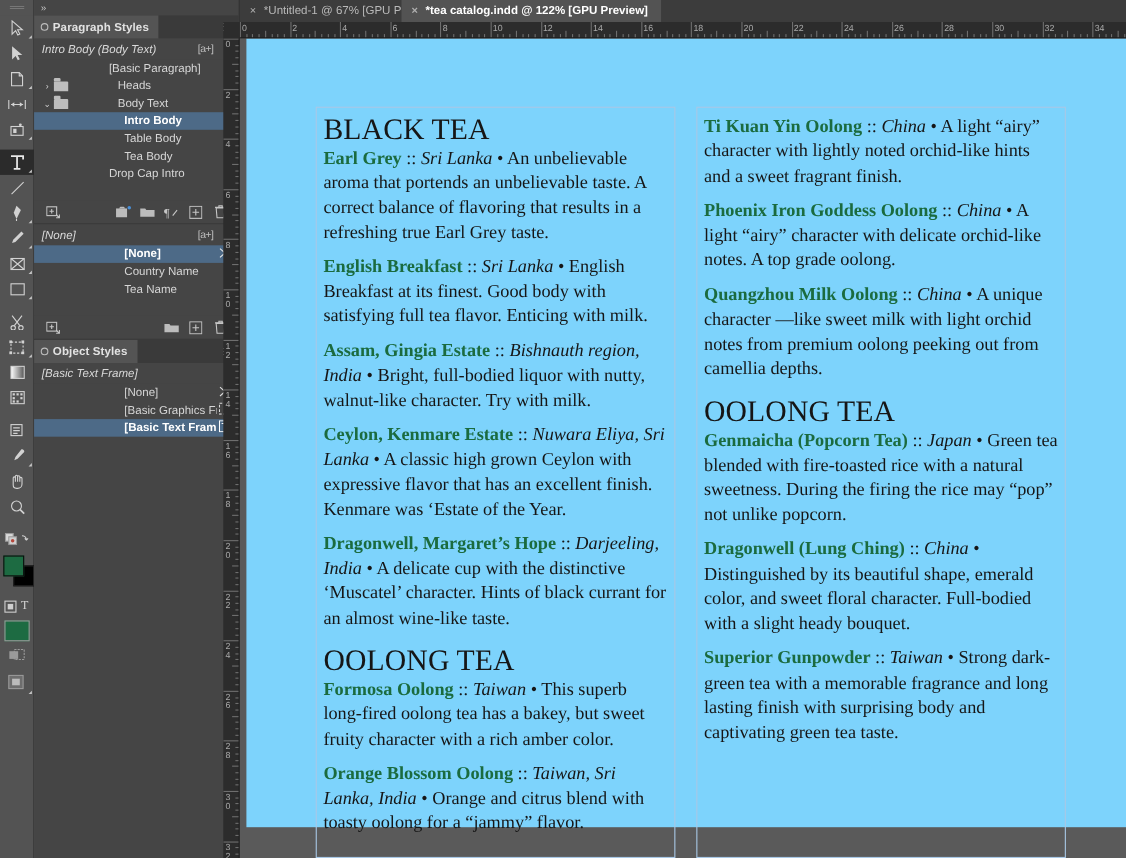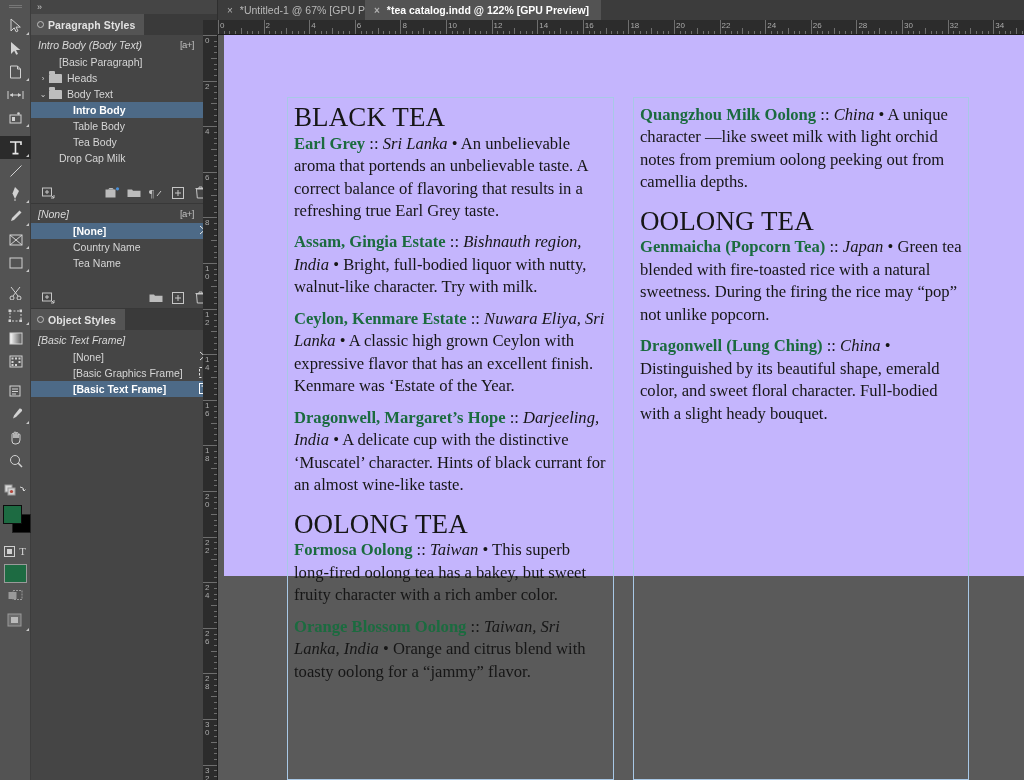--- a/index.html
+++ b/index.html
@@ -100,21 +100,21 @@
     color: #c0c0c0; font-size: 9.5px; margin-right: 9px; letter-spacing: -.5px;
   }
   .ic-bolt { width: 14px; text-align: center; color: #c7c7c7; font-size: 11px; }
 
   .style-list { background: #454545; }
   .style-row {
     display: flex; align-items: center; height: 16px;
     color: #d6d6d6; font-size: 10.5px;
     padding-right: 6px;
   }
-  .style-row .label { flex: 1; white-space: nowrap; overflow: hidden; }
+  .style-row .label { flex: 1; white-space: nowrap; overflow: hidden; margin-left: 40px; }
   .style-row.sel { background: #4d6a87; color: #fff; font-weight: bold; }
   .style-row .twisty {
     width: 12px; text-align: center; color: #cfcfcf; font-size: 8px;
   }
   .folder-ic {
     width: 13px; height: 9px; background: #bdbdbd; margin-right: 5px;
     position: relative; border-radius: 1px 1px 0 0; flex: none;
   }
   .folder-ic:before {
     content:""; position:absolute; left:0; top:-3px;
@@ -173,22 +173,22 @@
     position: absolute; left: 2px; color: #aaa; font-size: 8px;
     width: 8px; line-height: 8px; word-break: break-all; text-align: left;
   }
 
   
   #canvas {
     position: absolute; left: 218px; top: 35px; width: 806px; height: 745px;
     background: #5a5a5a; overflow: hidden;
   }
   #page {
-    position: absolute; left: 6px; top: 0px; width: 800px; height: 541px;
-    background: #c4b5fd;
+    position: absolute; left: 6px; top: 0px; width: 800px; height: 717px;
+    background: #7dd3fc;
   }
   .txtframe { position: absolute; border: 1px solid #a8c8e6; }
   #frame-left  { left: 63px;  top: 62px; width: 327px; height: 683px; }
   #frame-right { left: 409px; top: 62px; width: 336px; height: 683px; }
   .framepad { padding: 6px 6px 0 6px; }
 
   .doc {
     font-family: "Liberation Serif", serif;
     color: #161616;
   }
@@ -437,21 +437,21 @@
         <div class="style-row sel" style="padding-left:42px;">
           <span class="label">Intro Body</span>
         </div>
         <div class="style-row" style="padding-left:42px;">
           <span class="label">Table Body</span>
         </div>
         <div class="style-row" style="padding-left:42px;">
           <span class="label">Tea Body</span>
         </div>
         <div class="style-row" style="padding-left:28px;">
-          <span class="label">Drop Cap Milk</span>
+          <span class="label">Drop Cap Intro</span>
         </div>
         <div style="height:16px;"></div>
       </div>
       <div class="panel-footer">
         <div class="fbtn">
           <svg width="13" height="12" viewBox="0 0 13 12">
               <rect x="0.5" y="1" width="9" height="8" fill="none" stroke="#c6c6c6"></rect>
               <path d="M3 5 h4 M5 3 v4" stroke="#c6c6c6"></path>
               <path d="M9 8 l3 3 M12 8 v3 h-3" stroke="#c6c6c6" fill="none"></path>
             </svg>
@@ -927,20 +927,23 @@
 
       <div class="txtframe" id="frame-left">
         <div class="framepad doc">
 
           <div class="sect-head">BLACK TEA</div>
 
           <div class="entry">
             <span class="tname">Earl Grey</span><span class="sep"> :: </span><span class="cname">Sri Lanka</span><span class="bull"> • </span><span>An unbelievable aroma that portends an unbelievable taste. A correct balance of flavoring that results in a refreshing true Earl Grey taste.</span>
           </div>
 
+          <div class="entry">
+            <span class="tname">English Breakfast</span><span class="sep"> :: </span><span class="cname">Sri Lanka</span><span class="bull"> • </span><span>English Breakfast at its finest. Good body with satisfying full tea flavor. Enticing with milk.</span>
+          </div>
 
           <div class="entry">
             <span class="tname">Assam, Gingia Estate</span><span class="sep"> :: </span><span class="cname">Bishnauth region, India</span><span class="bull"> • </span><span>Bright, full-bodied liquor with nutty, walnut-like character. Try with milk.</span>
           </div>
 
           <div class="entry">
             <span class="tname">Ceylon, Kenmare Estate</span><span class="sep"> :: </span><span class="cname">Nuwara Eliya, Sri Lanka</span><span class="bull"> • </span><span>A classic high grown Ceylon with expressive flavor that has an excellent finish. Kenmare was ‘Estate of the Year.</span>
           </div>
 
           <div class="entry">
@@ -956,37 +959,46 @@
           <div class="entry">
             <span class="tname">Orange Blossom Oolong</span><span class="sep"> :: </span><span class="cname">Taiwan, Sri Lanka, India</span><span class="bull"> • </span><span>Orange and citrus blend with toasty oolong for a “jammy” flavor.</span>
           </div>
 
         </div>
       </div>
 
       <div class="txtframe" id="frame-right">
         <div class="framepad doc">
 
-
+          <div class="entry">
+            <span class="tname">Ti Kuan Yin Oolong</span><span class="sep"> :: </span><span class="cname">China</span><span class="bull"> • </span><span>A light “airy” character with lightly noted orchid-like hints and a sweet fragrant finish.</span>
+          </div>
+
+          <div class="entry">
+            <span class="tname">Phoenix Iron Goddess Oolong</span><span class="sep"> :: </span><span class="cname">China</span><span class="bull"> • </span><span>A light “airy” character with delicate orchid-like notes. A top grade oolong.</span>
+          </div>
 
           <div class="entry">
             <span class="tname">Quangzhou Milk Oolong</span><span class="sep"> :: </span><span class="cname">China</span><span class="bull"> • </span><span>A unique character —like sweet milk with light orchid notes from premium oolong peeking out from camellia depths.</span>
           </div>
 
           <div class="sect-head" style="margin-top:14px;">OOLONG TEA</div>
 
           <div class="entry">
             <span class="tname">Genmaicha (Popcorn Tea)</span><span class="sep"> :: </span><span class="cname">Japan</span><span class="bull"> • </span><span>Green tea blended with fire-toasted rice with a natural sweetness. During the firing the rice may “pop” not unlike popcorn.</span>
           </div>
 
           <div class="entry">
             <span class="tname">Dragonwell (Lung Ching)</span><span class="sep"> :: </span><span class="cname">China</span><span class="bull"> • </span><span>Distinguished by its beautiful shape, emerald color, and sweet floral character. Full-bodied with a slight heady bouquet.</span>
           </div>
 
 
+          <div class="entry">
+            <span class="tname">Superior Gunpowder</span><span class="sep"> :: </span><span class="cname">Taiwan</span><span class="bull"> • </span><span>Strong dark-green tea with a memorable fragrance and long lasting finish with surprising body and captivating green tea taste.</span>
+          </div>
 
         </div>
       </div>
 
     </div>
   </div>
 
 </div>
 
 </body></html>

